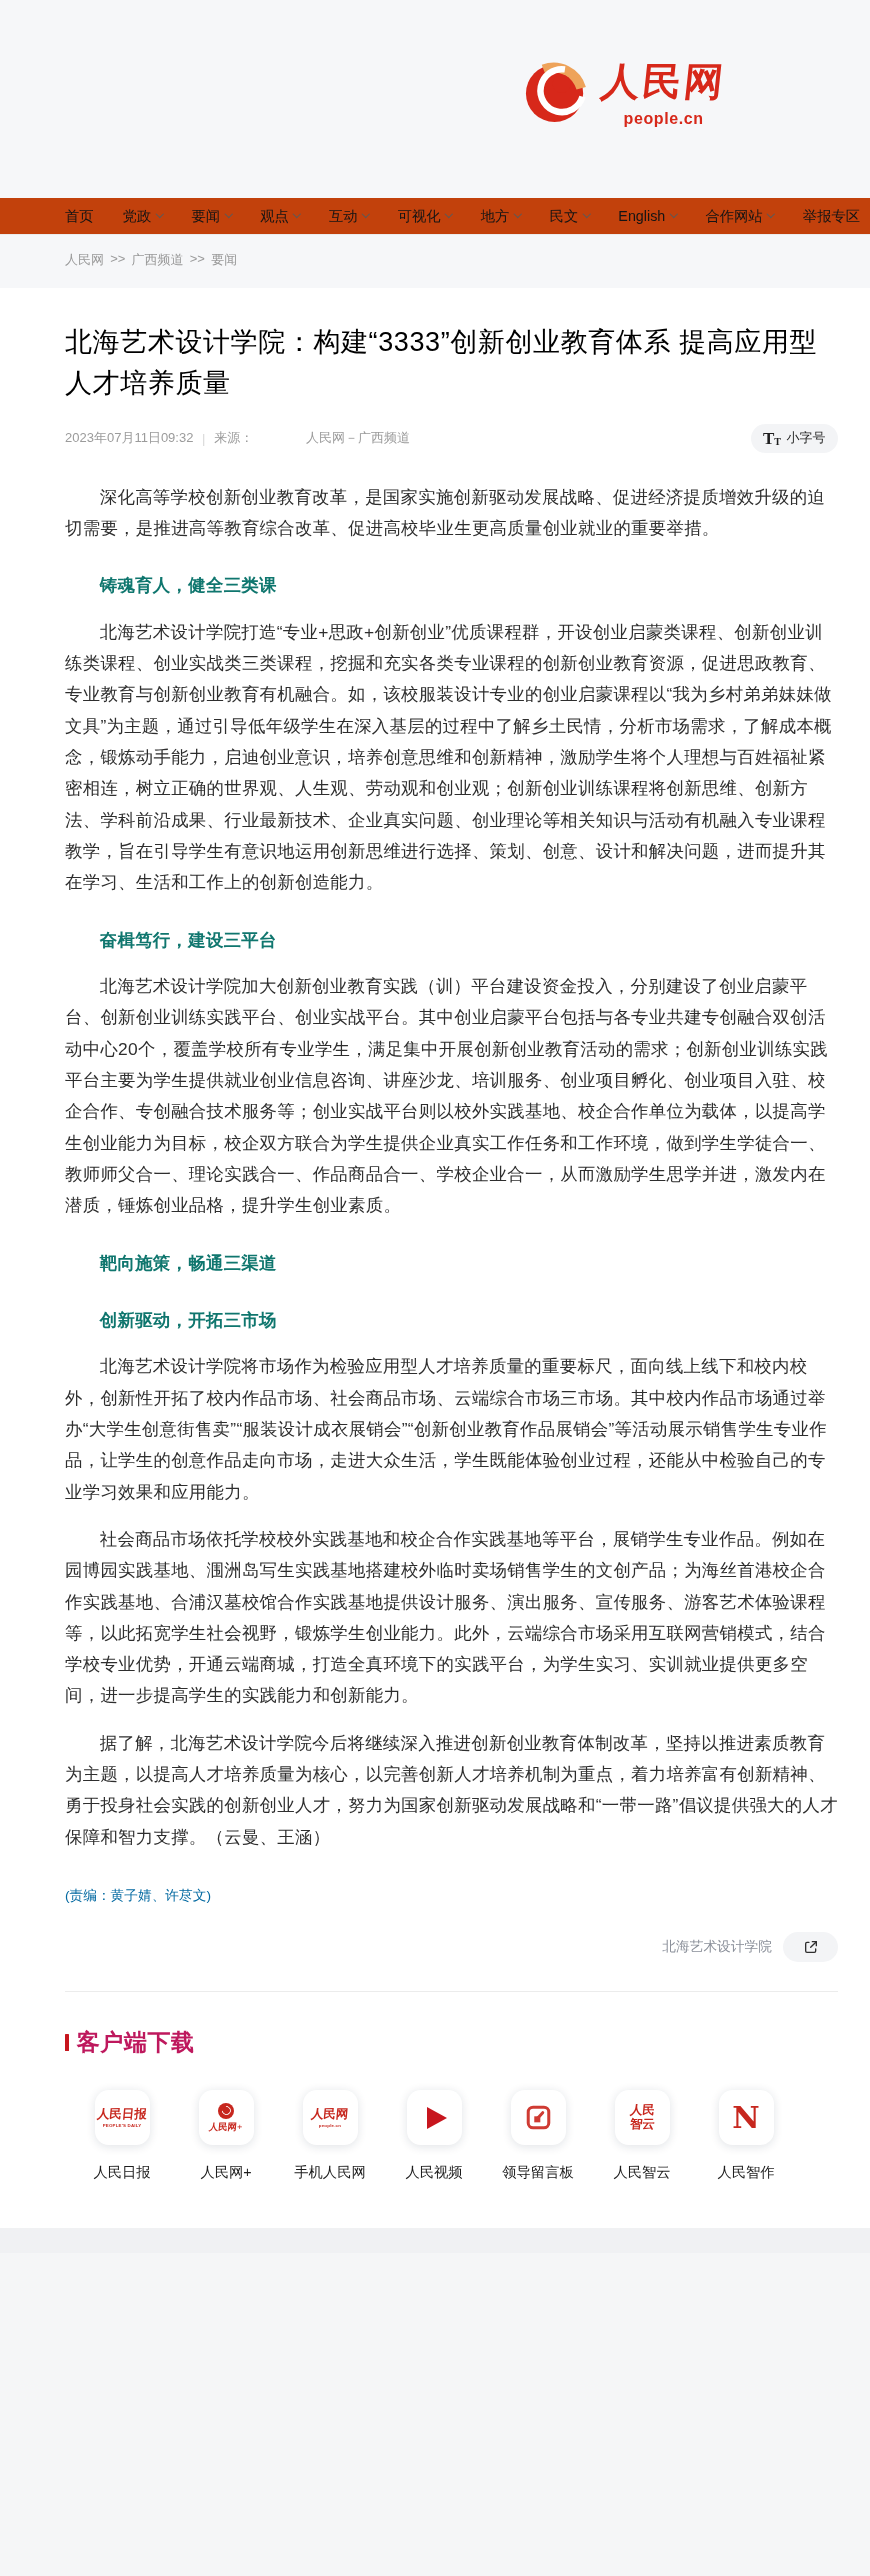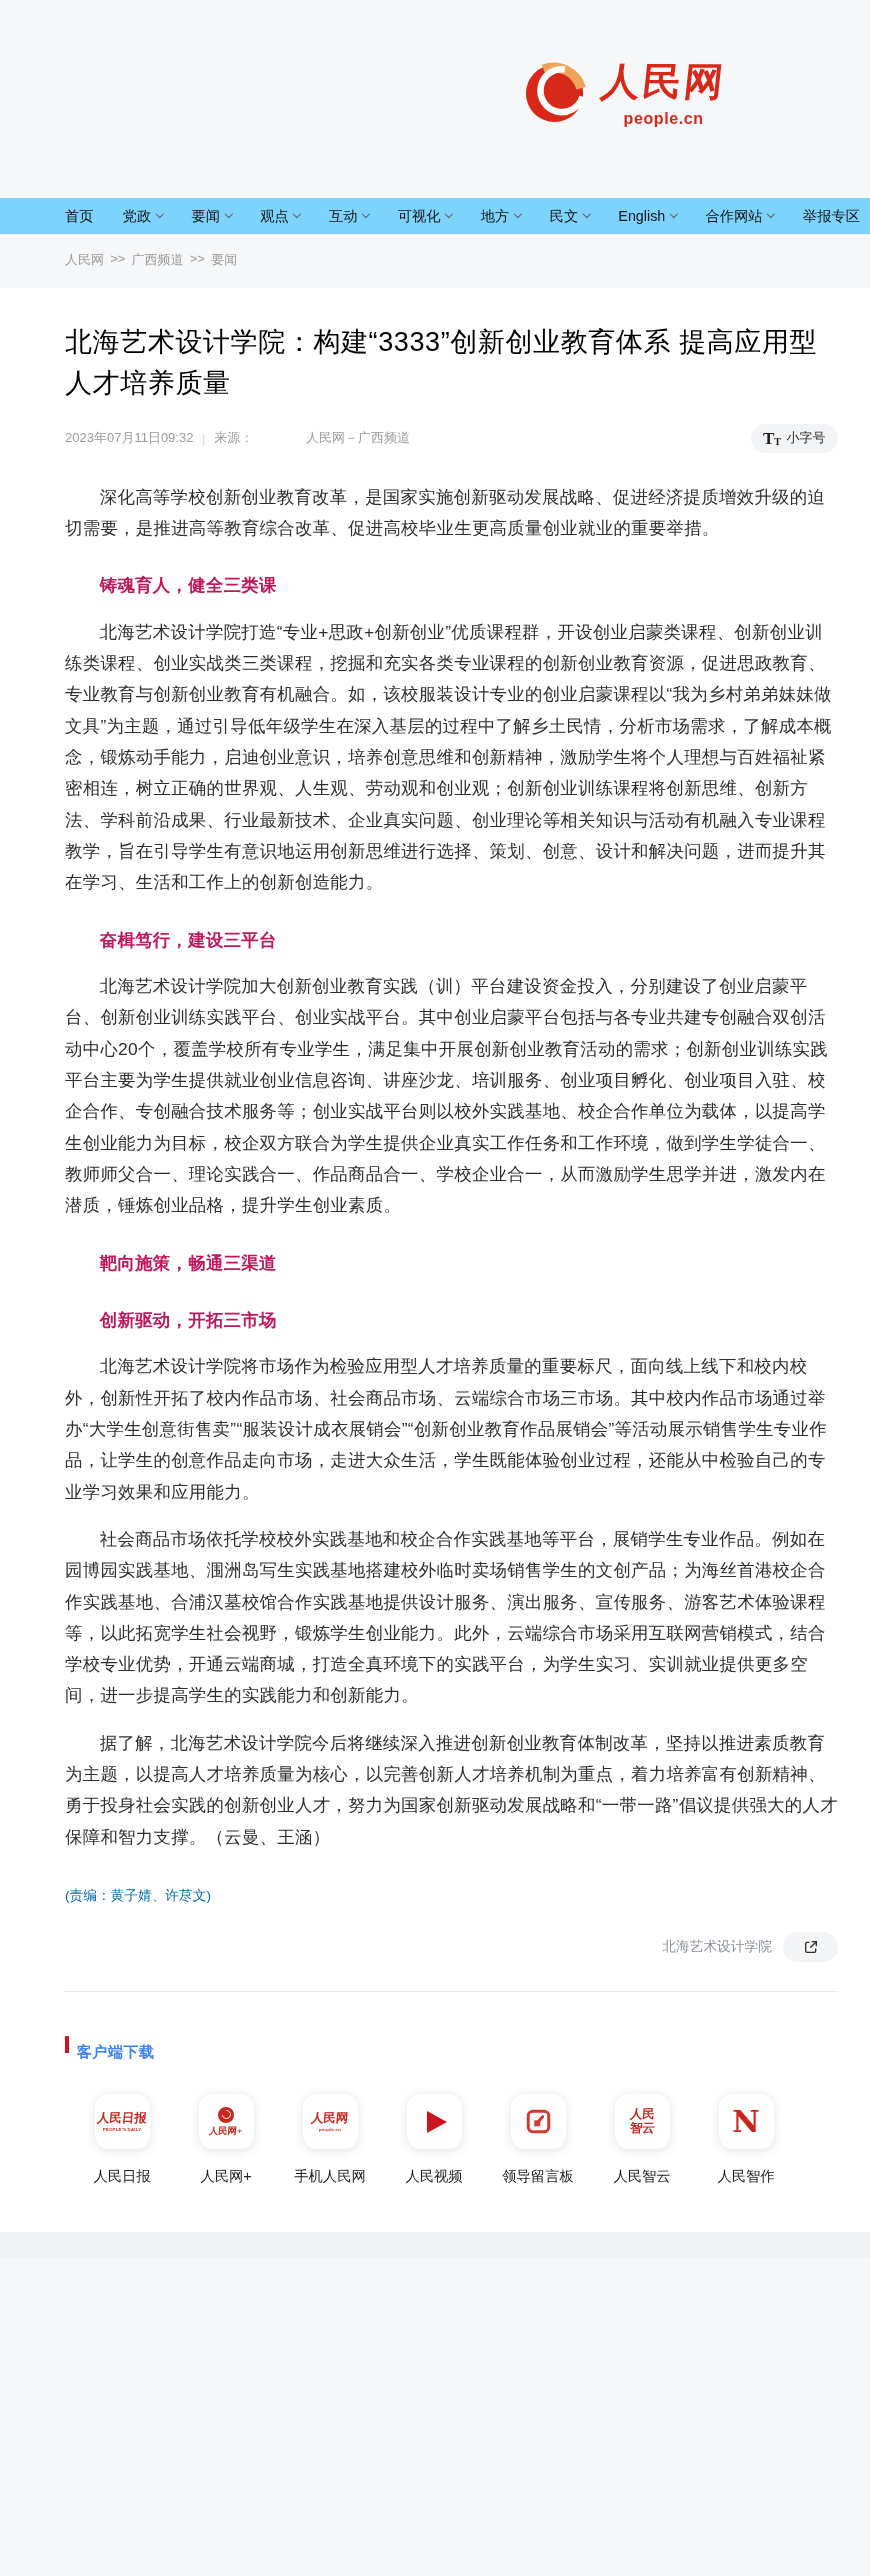--- a/index.html
+++ b/index.html
@@ -9,21 +9,21 @@
 
   
   .site-header { height: 198px; background: #f6f7f9; position: relative; }
   .logo { position: absolute; left: 524px; top: 55px; display: flex; align-items: center; gap: 12.4px; cursor: pointer; }
   .logo-mark { width: 65px; height: 65px; flex: 0 0 auto; }
   .logo-text { display: flex; flex-direction: column; align-items: center; }
   .logo-cn { font-size: 39px; font-weight: 700; color: #d7281a; letter-spacing: 2.5px; transform: skewX(-6deg); font-family: "Liberation Serif", serif; }
   .logo-en { font-size: 16px; font-weight: 700; color: #d7281a; letter-spacing: 0.6px; margin-top: 1.2px; }
 
   
-  .nav { background: #7dd3fc; height: 37px; display: flex; align-items: center; padding: 0 30px 0 65px; border-bottom: 0.6px solid #ebebeb; }
+  .nav { background: #c2410c; height: 37px; display: flex; align-items: center; padding: 0 30px 0 65px; border-bottom: 0.6px solid #ebebeb; }
   .nav-item { font-size: 14.3px; color: #141414; margin-right: 29px; display: flex; align-items: center; cursor: pointer; white-space: nowrap; }
   .caret { width: 5.6px; height: 5.6px; border-right: 1.2px solid #5a5a5a; border-bottom: 1.2px solid #5a5a5a; transform: rotate(45deg); margin-left: 5.6px; margin-top: -3.7px; display: inline-block; }
 
   
   .breadcrumb-bar { background: #f6f7f9; padding: 16px 65px 18.6px; font-size: 13px; color: #9a9a9a; display: flex; gap: 6.2px; }
   .crumb { cursor: pointer; }
   .crumb-sep { color: #9a9a9a; }
 
   
   .article { background: #fff; padding: 34px 32px 6.2px 65px; }
@@ -32,33 +32,33 @@
   .meta-left { font-size: 13px; color: #9b9b9b; display: flex; align-items: center; gap: 8.7px; }
   .meta-sep { color: #d8d8d8; }
   .meta-source { color: #9b9b9b; cursor: pointer; margin-left: 44px; }
   .font-size-btn { background: #f3f4f6; border: none; border-radius: 15px; height: 29px; padding: 0 12.4px; display: flex; align-items: center; gap: 5.6px; font-size: 13px; color: #1f1f1f; cursor: pointer; font-family: inherit; }
   .tt-icon { display: flex; align-items: flex-end; line-height: 1; font-family: "Liberation Serif", serif; color: #1f1f1f; }
   .tt-big { font-size: 17px; font-weight: 700; }
   .tt-small { font-size: 10px; font-weight: 700; }
 
   .article-body { margin-top: 29px; }
   .article-body p { font-size: 17.4px; line-height: 1.8; color: #2e2e2e; text-indent: 2em; margin-bottom: 16px; letter-spacing: 0.3px; }
-  .article-body h3 { font-size: 17.4px; line-height: 1.8; color: #be185d; font-weight: 700; text-indent: 2em; margin: 26px 0 15px; letter-spacing: 0.3px; }
+  .article-body h3 { font-size: 17.4px; line-height: 1.8; color: #0f766e; font-weight: 700; text-indent: 2em; margin: 26px 0 15px; letter-spacing: 0.3px; }
 
   .editor-note { text-align: left; font-size: 13.7px; color: #0369a1; margin: 34px 0 10px; }
   .share-row { display: flex; justify-content: flex-end; align-items: center; gap: 11.2px; margin: 27px 0 29px; }
   .share-label { font-size: 13.7px; color: #8a8f99; }
   .share-btn { width: 55px; height: 30px; background: #f3f4f6; border: none; border-radius: 15px; display: flex; align-items: center; justify-content: center; cursor: pointer; }
   .divider { border-top: 0.6px solid #ececec; }
 
   
   .download { background: #fff; padding: 29px 32px 46px 65px; }
   .download-title { display: flex; align-items: center; gap: 8px; }
   .red-bar { width: 3.7px; height: 17px; background: #c7161e; border-radius: 0.6px; }
-  .download-title-text { font-size: 15px; font-weight: 700; color: #3b82f6; letter-spacing: 0.6px; margin-top: 16px; }
+  .download-title-text { font-size: 23px; font-weight: 700; color: #be185d; letter-spacing: 0.6px; }
   .app-row { display: flex; margin-top: 32px; padding-left: 5px; }
   .app { width: 104px; display: flex; flex-direction: column; align-items: center; cursor: pointer; }
   .app-icon { width: 55px; height: 55px; background: #fff; border-radius: 13.7px; box-shadow: 0 1.9px 10px rgba(20,30,60,.12); display: flex; flex-direction: column; align-items: center; justify-content: center; overflow: hidden; }
   .app-label { margin-top: 17.4px; font-size: 14.3px; color: #1c1c1c; }
   .ic-t { font-family: "Liberation Serif", serif; font-weight: 700; color: #c7271e; font-size: 12.4px; line-height: 1.1; transform: skewX(-5deg); white-space: nowrap; }
   .ic-t.tiny { font-size: 9.3px; }
   .ic-sub { font-size: 4.4px; color: #c7271e; letter-spacing: 0.2px; margin-top: 1.9px; font-weight: 700; }
   .ic-circle { width: 16px; height: 16px; border-radius: 50%; background: #c7271e; position: relative; margin-bottom: 2.5px; }
   .ic-circle::after { content: ""; position: absolute; left: 3.7px; top: 2.5px; width: 6.8px; height: 6.8px; border-radius: 50%; border: 1.9px solid #fff; border-left-color: transparent; transform: rotate(40deg); }
   .play-triangle { width: 0; height: 0; border-left: 20px solid #c7161e; border-top: 11.8px solid transparent; border-bottom: 11.8px solid transparent; margin-left: 5px; }

